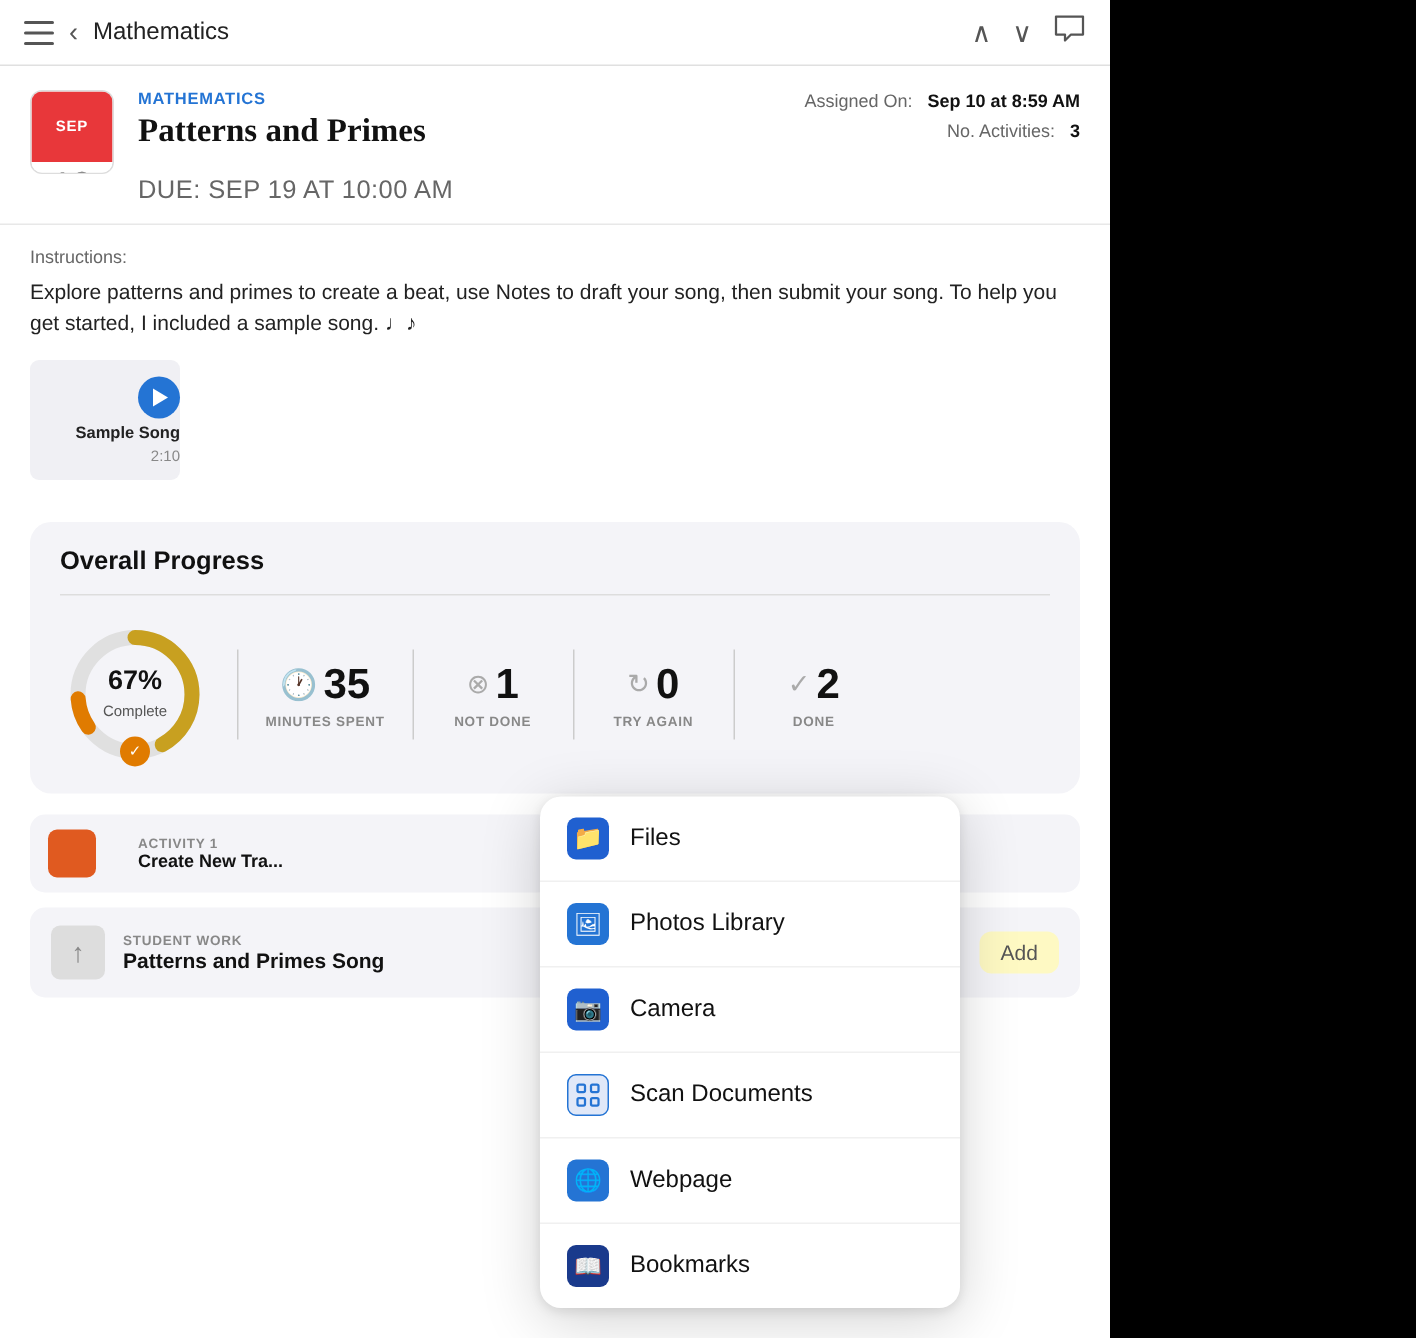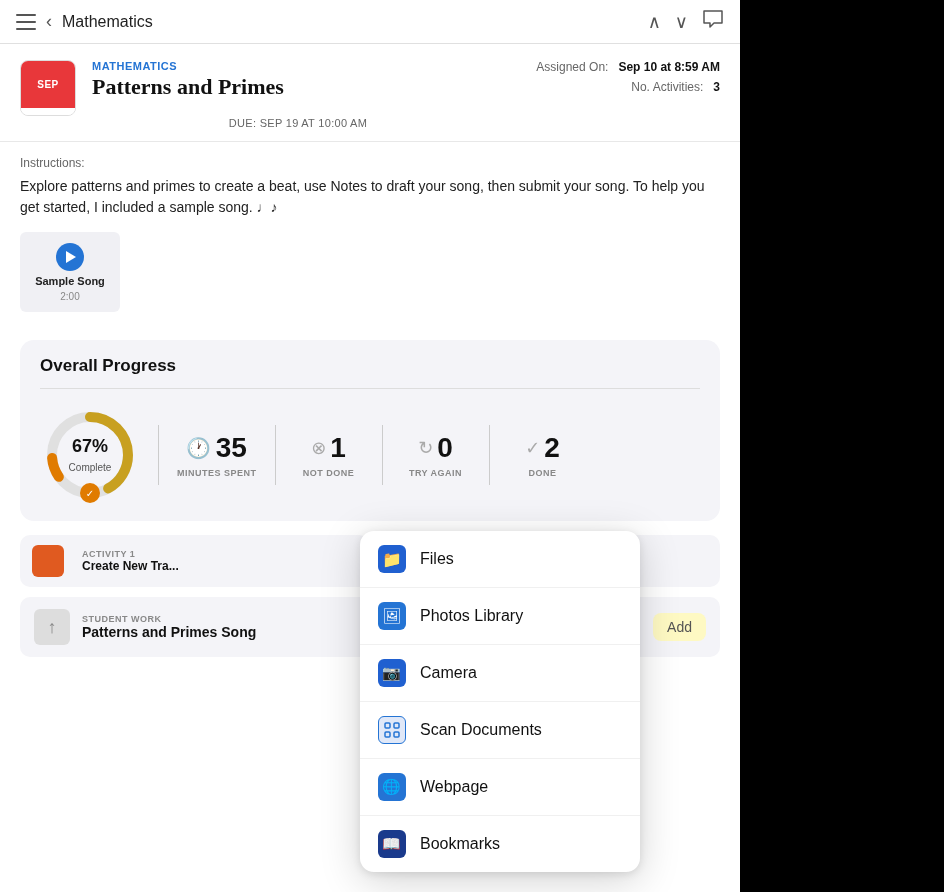--- a/index.html
+++ b/index.html
@@ -115,25 +115,24 @@
       margin-bottom: 2px;
     }
     .assignment-title {
       font-size: 22px;
       font-weight: 700;
       color: #111;
       margin-bottom: 17px;
       font-family: Liberation Serif, serif;
     }
     .due-date {
-      font-size: 11px;
+      font-size: 17px;
       color: #666;
       font-weight: 500;
       letter-spacing: 0.3px;
-      text-align: center;
     }
     .assignment-meta {
       display: flex;
       flex-direction: column;
       gap: 6px;
       align-items: flex-end;
       min-width: 200px;
     }
     .meta-row {
       display: flex;
@@ -169,21 +168,21 @@
     .attachment-area {
       padding: 0 20px 14px 20px;
     }
     .audio-card {
       width: 100px;
       height: 80px;
       background: #f0f0f4;
       border-radius: 6px;
       display: flex;
       flex-direction: column;
-      align-items: center;
+      align-items: flex-end;
       justify-content: center;
       gap: 4px;
       cursor: pointer;
     }
     .play-btn {
       width: 28px;
       height: 28px;
       background: #2474d4;
       border-radius: 50%;
       display: flex;
@@ -310,21 +309,21 @@
       margin: 0 20px;
       gap: 2px;
     }
     .activity-card {
       flex: 1;
       background: #f4f4f8;
       border-radius: 10px;
       padding: 10px 12px;
       display: flex;
       align-items: center;
-      gap: 18px;
+      gap: 28px;
       cursor: pointer;
     }
     .activity-icon {
       width: 32px;
       height: 32px;
       border-radius: 6px;
       flex-shrink: 0;
     }
     .activity-icon.orange {
       background: #e05a20;
@@ -503,21 +502,21 @@
     <div class="instructions-label">Instructions:</div>
     <div class="instructions-text">Explore patterns and primes to create a beat, use Notes to draft your song, then submit your song. To help you get started, I included a sample song. ♩♪</div>
   </div>
 
   <div class="attachment-area">
     <div class="audio-card">
       <div class="play-btn">
         <div class="play-triangle"></div>
       </div>
       <div class="audio-title">Sample Song</div>
-      <div class="audio-duration">2:00</div>
+      <div class="audio-duration">2:10</div>
     </div>
   </div>
 
   <div class="progress-section">
     <div class="progress-title">Overall Progress</div>
     <div class="progress-separator"></div>
     <div class="progress-stats">
 
       <div class="donut-container">
         <svg class="donut-svg" viewBox="0 0 100 100">

